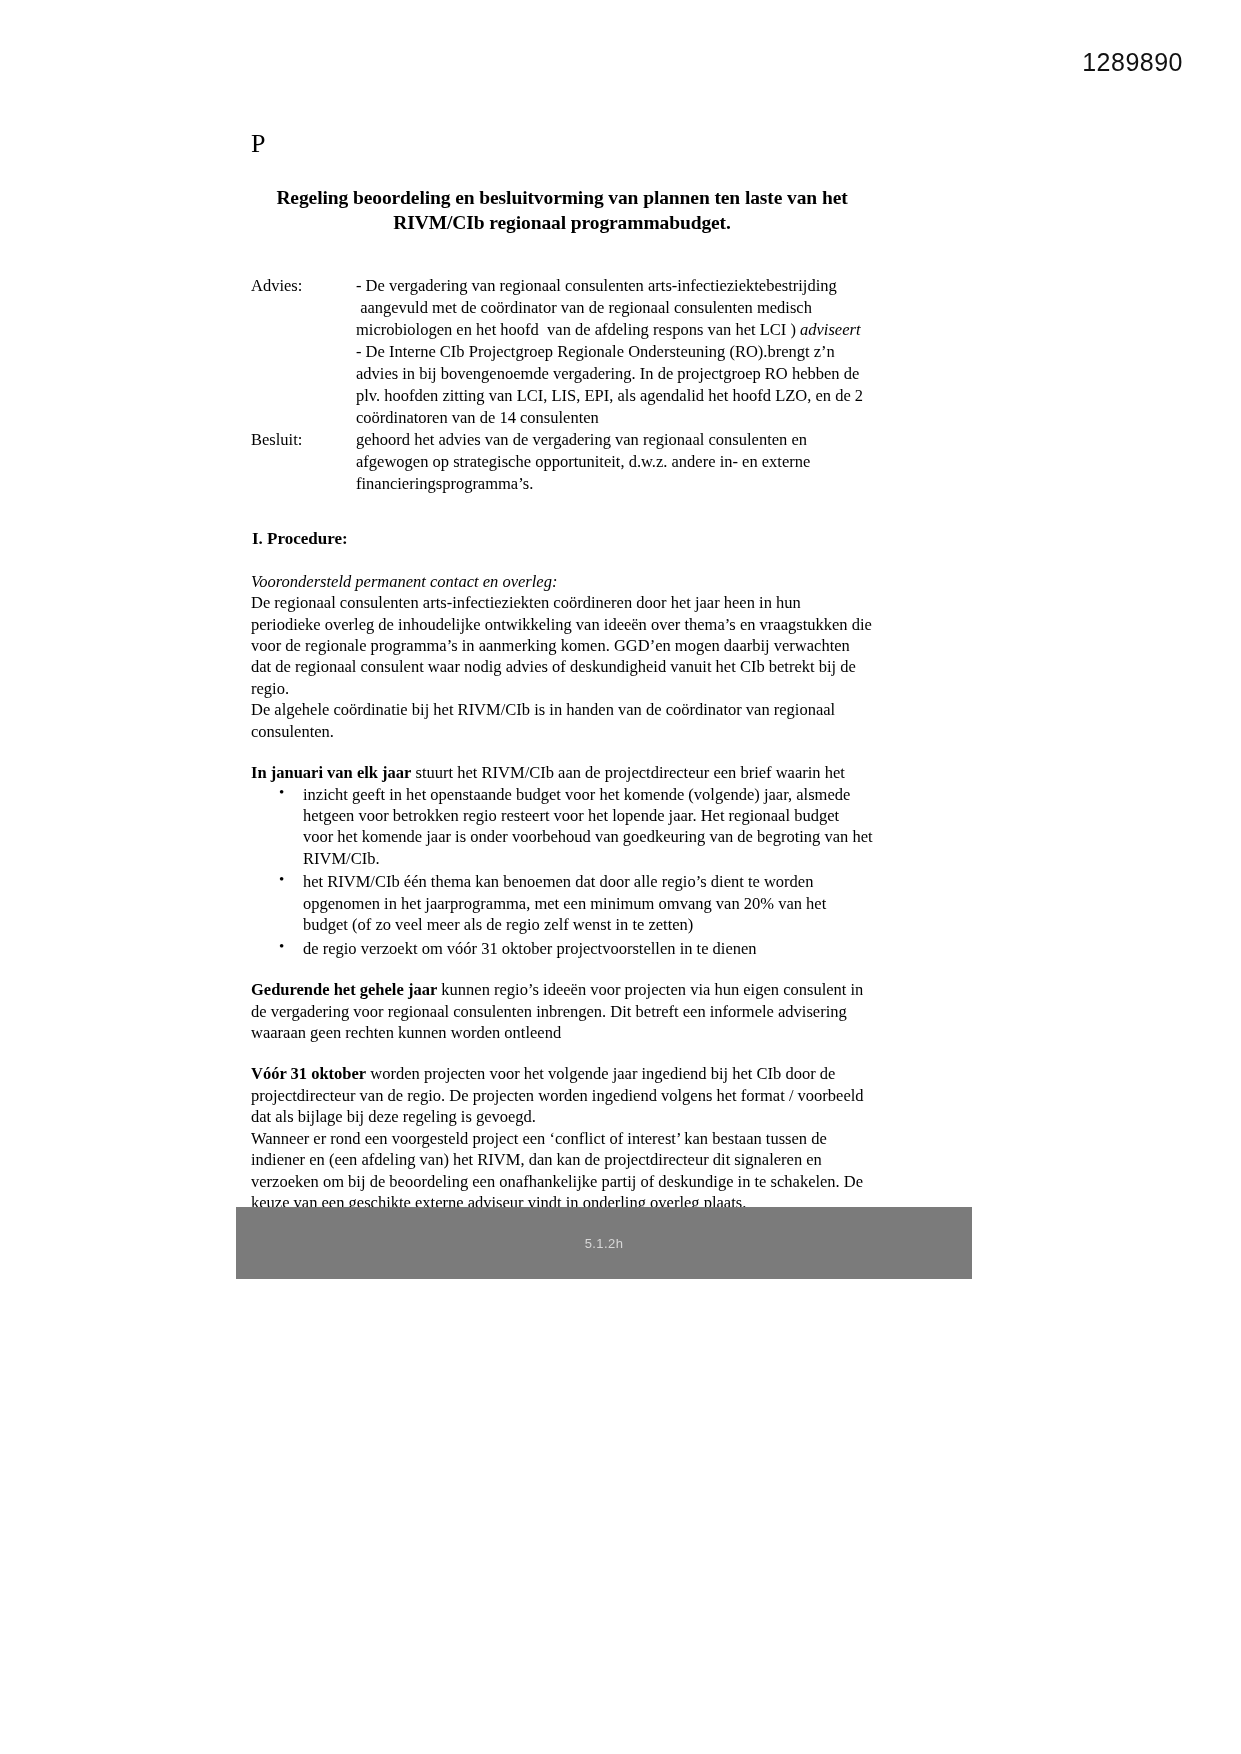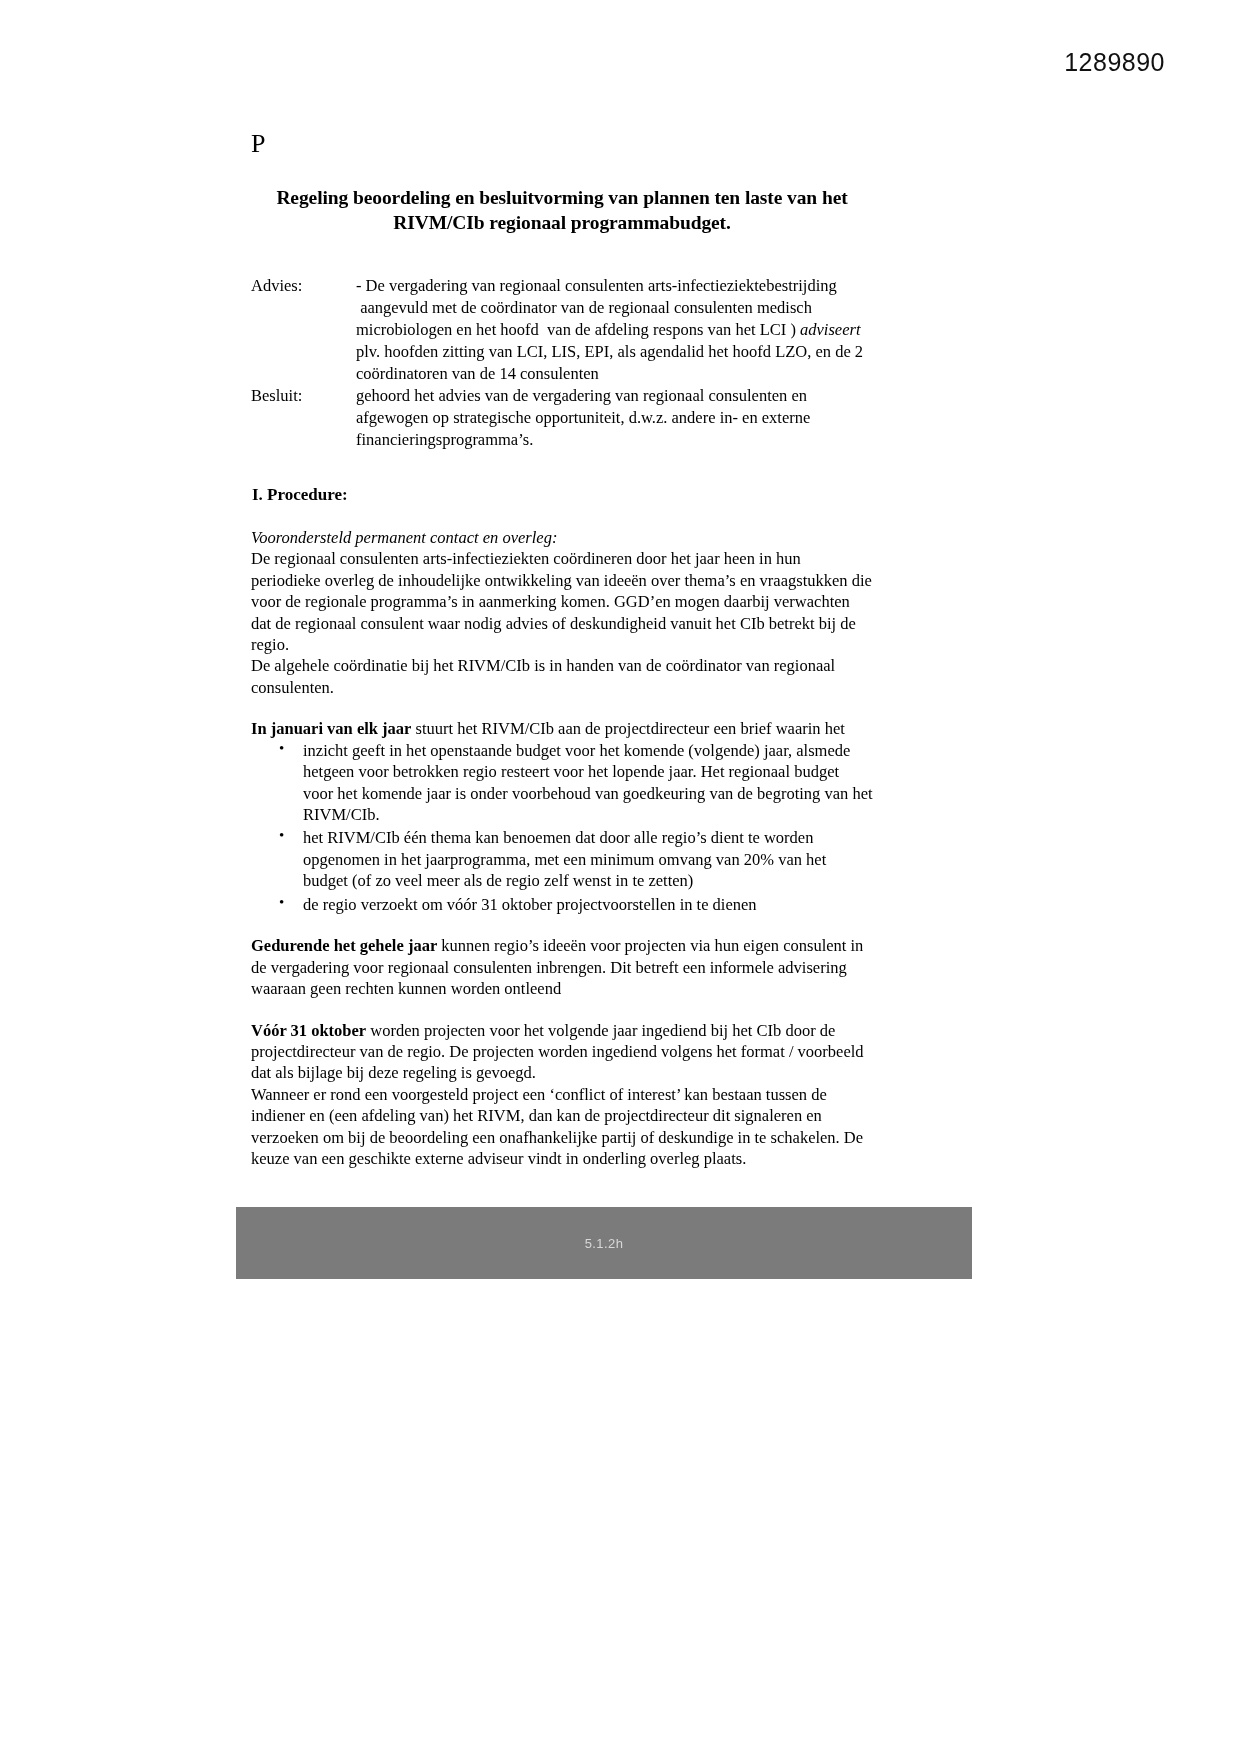--- a/index.html
+++ b/index.html
@@ -20,21 +20,21 @@
     position: absolute;
     left: 0; top: 0;
     width: 1241px;
     height: 1754px;
     background: #ffffff;
   }
 
   
   .doc-number {
     position: absolute;
-    right: 76px;
+    right: 58px;
     top: 48px;
     font-family: "Liberation Sans", "DejaVu Sans", sans-serif;
     font-size: 25px;
     letter-spacing: 0.5px;
     color: #111;
     white-space: nowrap;
   }
 
   
   .content {
@@ -164,20 +164,22 @@
     </div>
 
     <div class="kv-block">
 
       <div class="kv-row">
         <div class="kv-label">Advies:</div>
         <div class="kv-value">
           <span class="ln">- De vergadering van regionaal consulenten arts-infectieziektebestrijding</span>
           <span class="ln"> aangevuld met de coördinator van de regionaal consulenten medisch</span>
           <span class="ln"><span>microbiologen en het hoofd  van de afdeling respons van het LCI ) </span><i>adviseert</i></span>
+          <span class="ln">- De Interne CIb Projectgroep Regionale Ondersteuning (RO).brengt z’n</span>
+          <span class="ln">advies in bij bovengenoemde vergadering. In de projectgroep RO hebben de</span>
           <span class="ln">plv. hoofden zitting van LCI, LIS, EPI, als agendalid het hoofd LZO, en de 2</span>
           <span class="ln">coördinatoren van de 14 consulenten</span>
         </div>
       </div>
 
       <div class="kv-row">
         <div class="kv-label">Besluit:</div>
         <div class="kv-value">
           <span class="ln">gehoord het advies van de vergadering van regionaal consulenten en</span>
           <span class="ln">afgewogen op strategische opportuniteit, d.w.z. andere in- en externe</span>

